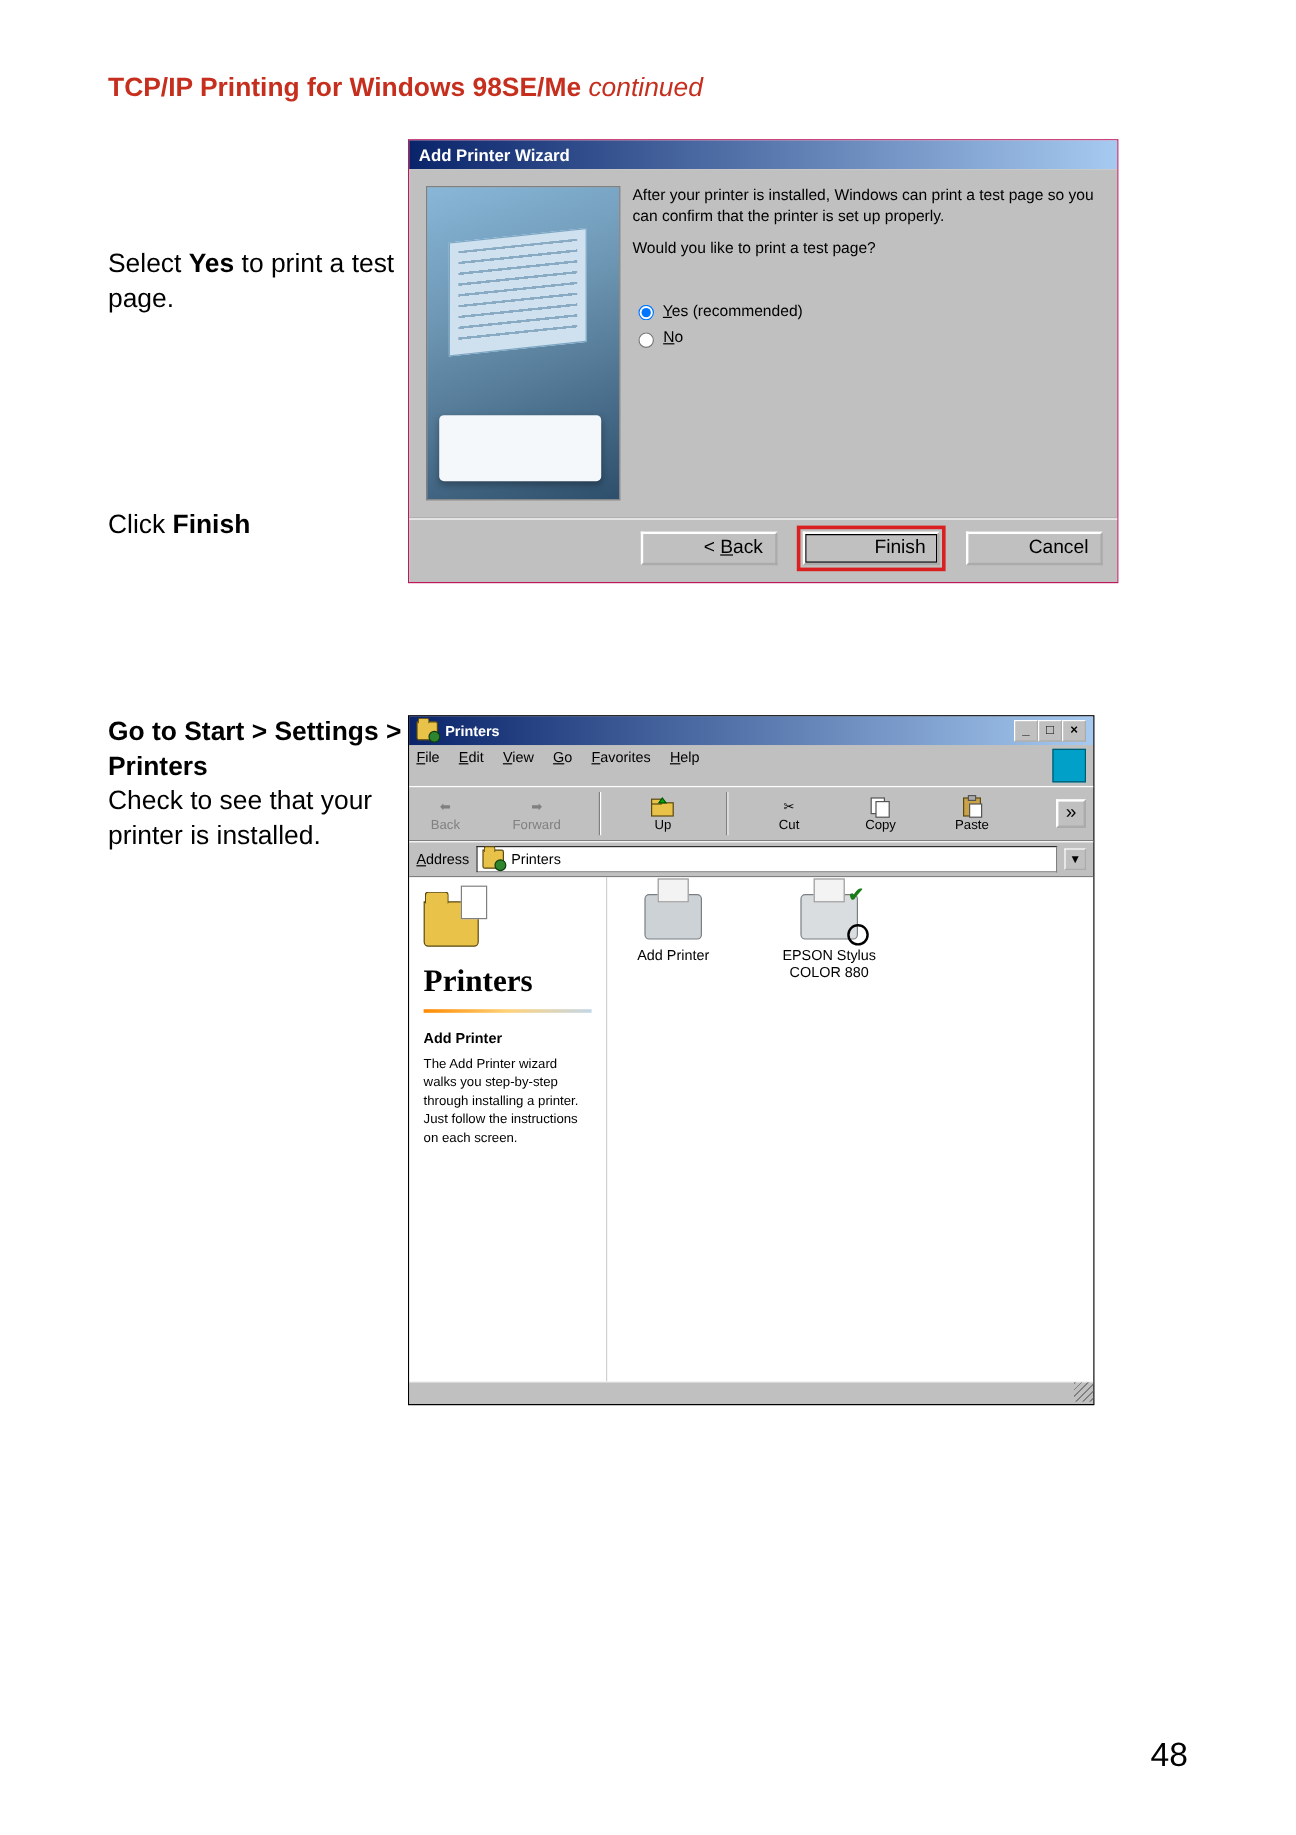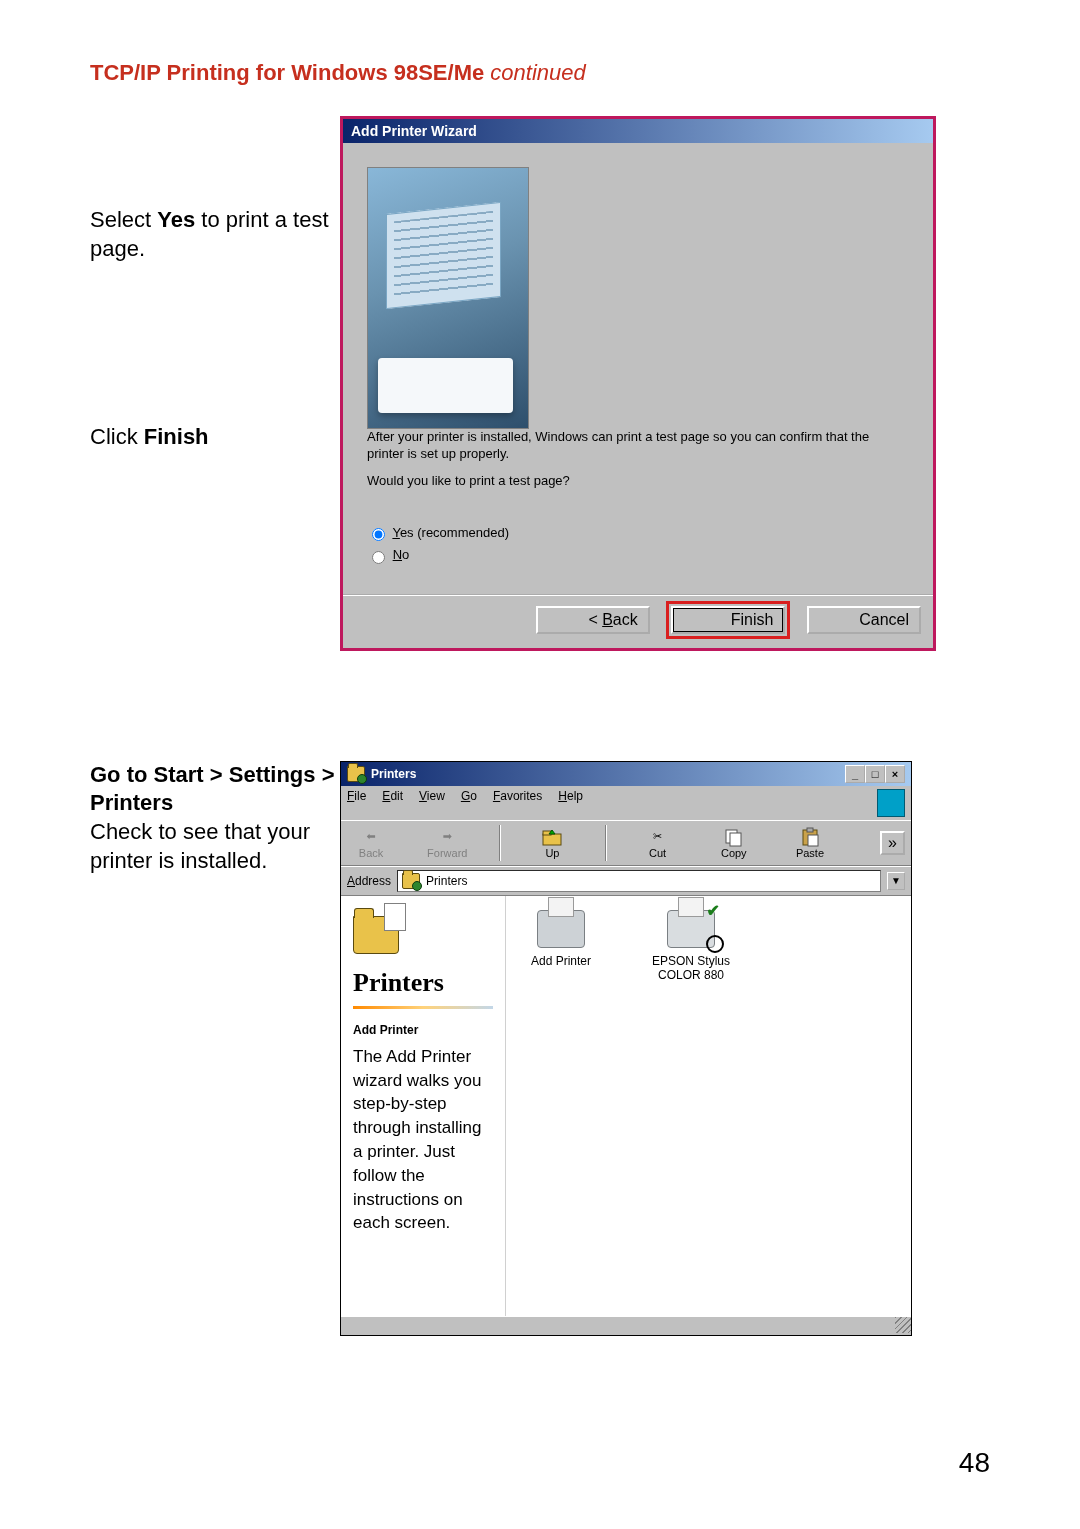--- a/index.html
+++ b/index.html
@@ -31,37 +31,37 @@
     color: #000;
     line-height: 1.3;
   }
   .instr b { font-weight: bold; }
   .instr .sub { margin-top: 160px; }
   .block2 { margin-top: 110px; }
   .block2 .instr { padding-top: 0; }
 
   
   .wiz {
-    border: 3px solid #be185d;
+    border: 1px solid #be185d;
     width: 590px;
     font-family: Tahoma, sans-serif;
     font-size: 13px;
   }
   .wiz-title {
     background: linear-gradient(to right, #0a246a, #a6caf0);
     color: #fff;
     font-weight: bold;
     padding: 4px 8px;
     font-size: 14px;
   }
   .wiz-body {
     background: #c0c0c0;
     display: flex;
-    padding: 24px;
-    flex-direction: column;
+    padding: 14px;
+    gap: 10px;
   }
   .wiz-img {
     width: 160px;
     height: 260px;
     background: linear-gradient(160deg,#89b7d8 0%, #6a93b0 40%, #2e4f6c 100%);
     border: 1px solid #808080;
     position: relative;
     overflow: hidden;
   }
   .wiz-img .paper {
@@ -142,21 +142,21 @@
   .addrfield{ flex:1; background:#fff; border:1px inset #808080; padding:2px 4px; display:flex; align-items:center; gap:6px;}
   .ddarr{ width:16px;height:16px;border:1px outset #fff;background:#c0c0c0;display:flex;align-items:center;justify-content:center;font-size:10px;}
   .pw-body{ background:#fff; display:flex; height:420px;}
   .pw-left{ width:140px; padding:20px 12px; border-right:1px solid #d0d0d0;}
   .pw-left .bigfold{ width:44px;height:36px;background:#e9c24a;border:1px solid #5a4a10;border-radius:0 4px 4px 4px;position:relative;margin-bottom:14px;}
   .pw-left .bigfold::before{content:"";position:absolute;top:-9px;left:0;width:18px;height:9px;background:#e9c24a;border:1px solid #5a4a10;border-bottom:none;border-radius:3px 3px 0 0;}
   .pw-left .bigfold .pg{position:absolute;right:-8px;top:-14px;width:20px;height:26px;background:#fff;border:1px solid #808080;}
   .pw-left h2{ font-family: "Times New Roman", serif; font-size:26px; font-weight:bold; margin:0 0 8px 0;}
   .pw-left hr{ height:3px; border:none; background:linear-gradient(to right,#ff8a00,#ffd27a,#c3d7e8);}
   .pw-left .ap{ font-weight:bold; font-size:12px; margin:14px 0 8px;}
-  .pw-left .desc{ font-size:17px; line-height:1.4;}
+  .pw-left .desc{ font-size:11px; line-height:1.4;}
   .pw-right{ flex:1; padding:14px 10px; display:flex; align-items:flex-start; gap:40px;}
   .fitem{ width:90px; text-align:center; font-size:12px;}
   .fitem .printer{
     width:46px;height:36px;margin:0 auto 6px;background:#d9dde0;border:1px solid #7a7f83;border-radius:4px;position:relative;
   }
   .fitem .printer::before{content:"";position:absolute;left:10px;right:10px;top:-14px;height:18px;background:#f3f3f3;border:1px solid #9a9a9a;}
   .fitem.ap .printer{ background:#cdd2d6;}
   .fitem.ok .check{ position:absolute;right:-6px;top:-10px;color:#1a7d1a;font-weight:bold;font-size:16px;}
   .fitem.ok .plug{ position:absolute; right:-10px; bottom:-6px; width:14px;height:14px;border:2px solid #000;border-radius:50%;}
   .status{ height:18px; background:#c0c0c0; border-top:1px solid #fff;}

